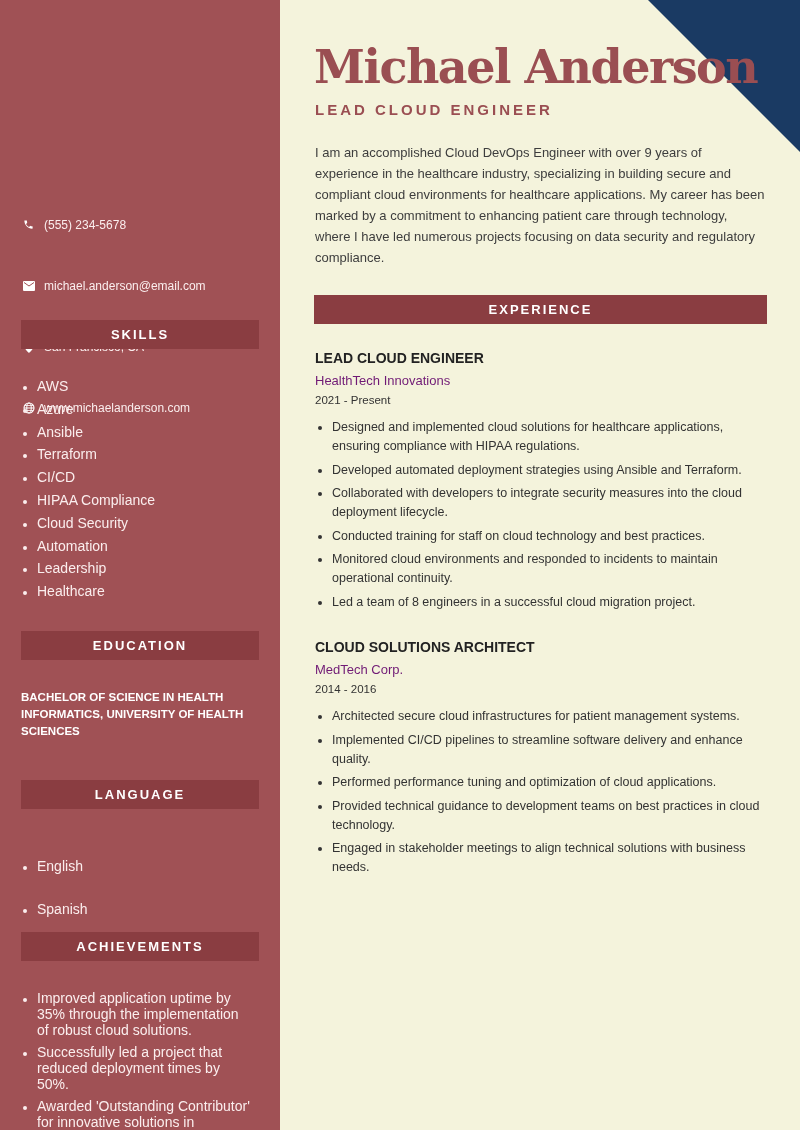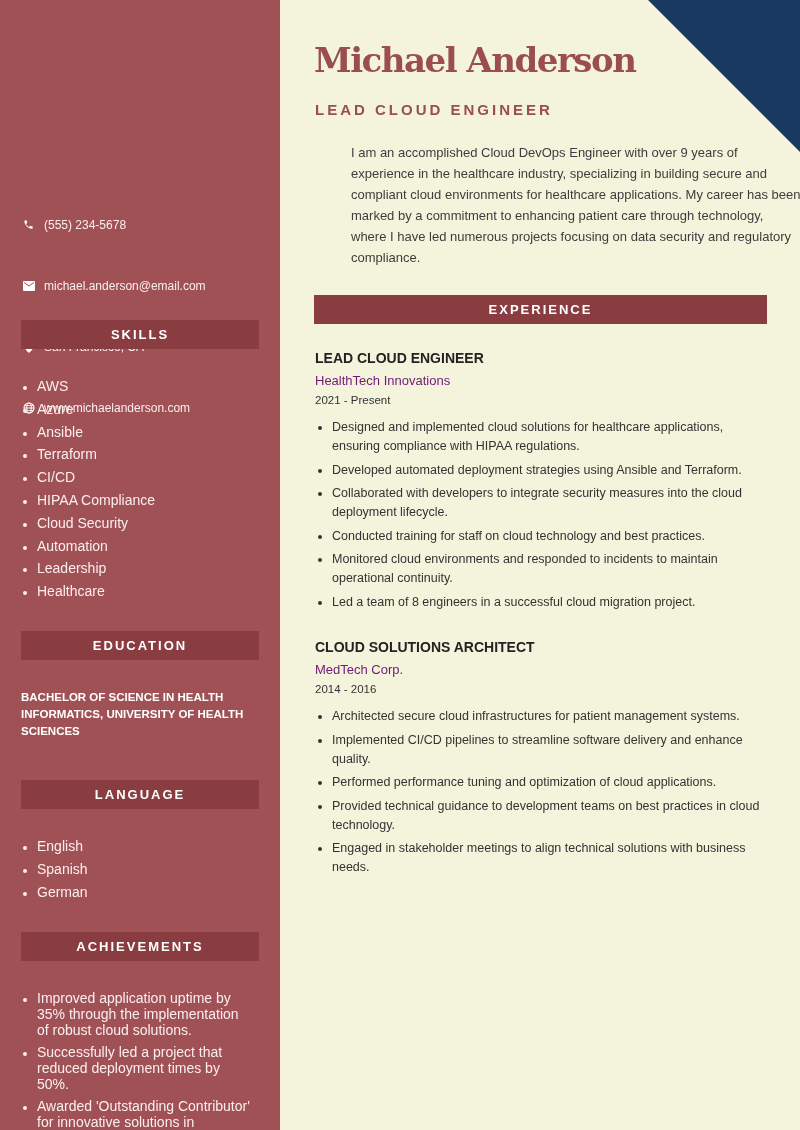--- a/index.html
+++ b/index.html
@@ -10,27 +10,27 @@
   .corner { position: absolute; right: 0; top: 0; width: 0; height: 0; border-top: 152px solid #1a3a63; border-left: 152px solid transparent; }
   .avatar { position: absolute; left: 81px; top: 34px; width: 119px; height: 119px; border-radius: 50%; background: #2b4059; color: #fff; display: flex; align-items: center; justify-content: center; font-size: 56px; letter-spacing: -1px; }
   .contacts { position: absolute; left: 22px; top: 178px; }
   .contact { display: flex; align-items: center; height: 29px; font-size: 12px; color: #fbeeee; margin-top: 32px; }
   .contact .ic { width: 13px; height: 13px; margin-right: 9px; display: flex; align-items: center; justify-content: center; }
   .sec-head { position: absolute; left: 21px; width: 238px; height: 29px; background: #8a3d41; color: #fff; font-weight: bold; font-size: 13px; letter-spacing: 2px; display: flex; align-items: center; justify-content: center; }
   .blist { position: absolute; left: 22px; list-style: none; }
   .blist li { position: relative; padding-left: 15px; font-size: 14px; line-height: 16px; color: #fbeeee; }
   .blist li::before { content: ""; position: absolute; left: 1px; top: 8px; width: 4px; height: 4px; border-radius: 50%; background: #fbeeee; }
   .skills li { height: 22.8px; }
-  .langs li { height: 23px; }
+  .langs li { height: 23px; margin-top: 20px; }
   .ach { width: 230px; }
   .ach li { margin-bottom: 6px; }
   .edu { position: absolute; left: 21px; top: 689px; width: 240px; font-size: 11.5px; font-weight: bold; line-height: 17px; color: #fff; text-transform: uppercase; }
-  .name { position: absolute; left: 34px; top: 40px; font-family: "DejaVu Serif", "Liberation Serif", serif; font-size: 34px; color: #9a4e52; font-weight: bold; letter-spacing: -1.5px; }
+  .name { position: absolute; left: 34px; top: 40px; font-family: "DejaVu Serif", "Liberation Serif", serif; font-size: 46px; color: #9a4e52; font-weight: bold; letter-spacing: -1.5px; }
   .title { position: absolute; left: 35px; top: 101px; font-size: 15px; color: #9a4e52; letter-spacing: 3px; font-weight: bold; }
-  .summary { position: absolute; left: 35px; top: 142px; width: 450px; font-size: 13px; line-height: 21px; color: #3d3d3d; margin-left: 36px; }
+  .summary { position: absolute; left: 35px; top: 142px; width: 450px; font-size: 13px; line-height: 21px; color: #3d3d3d; }
   .exp-head { left: 34px; top: 295px; width: 453px; }
   .job { position: absolute; left: 35px; width: 450px; }
   .job-title { font-size: 14px; font-weight: bold; color: #222; height: 23px; }
   .job-co { font-size: 13px; color: #701a75; height: 21px; }
   .job-date { font-size: 11.5px; color: #333; height: 22px; }
   .job ul { list-style: none; margin-top: 2px; }
   .job li { position: relative; padding-left: 17px; font-size: 12.5px; line-height: 19px; color: #333; margin-bottom: 4.5px; }
   .job li::before { content: ""; position: absolute; left: 3px; top: 8px; width: 4px; height: 4px; border-radius: 50%; background: #333; }
 </style>
 </head>

